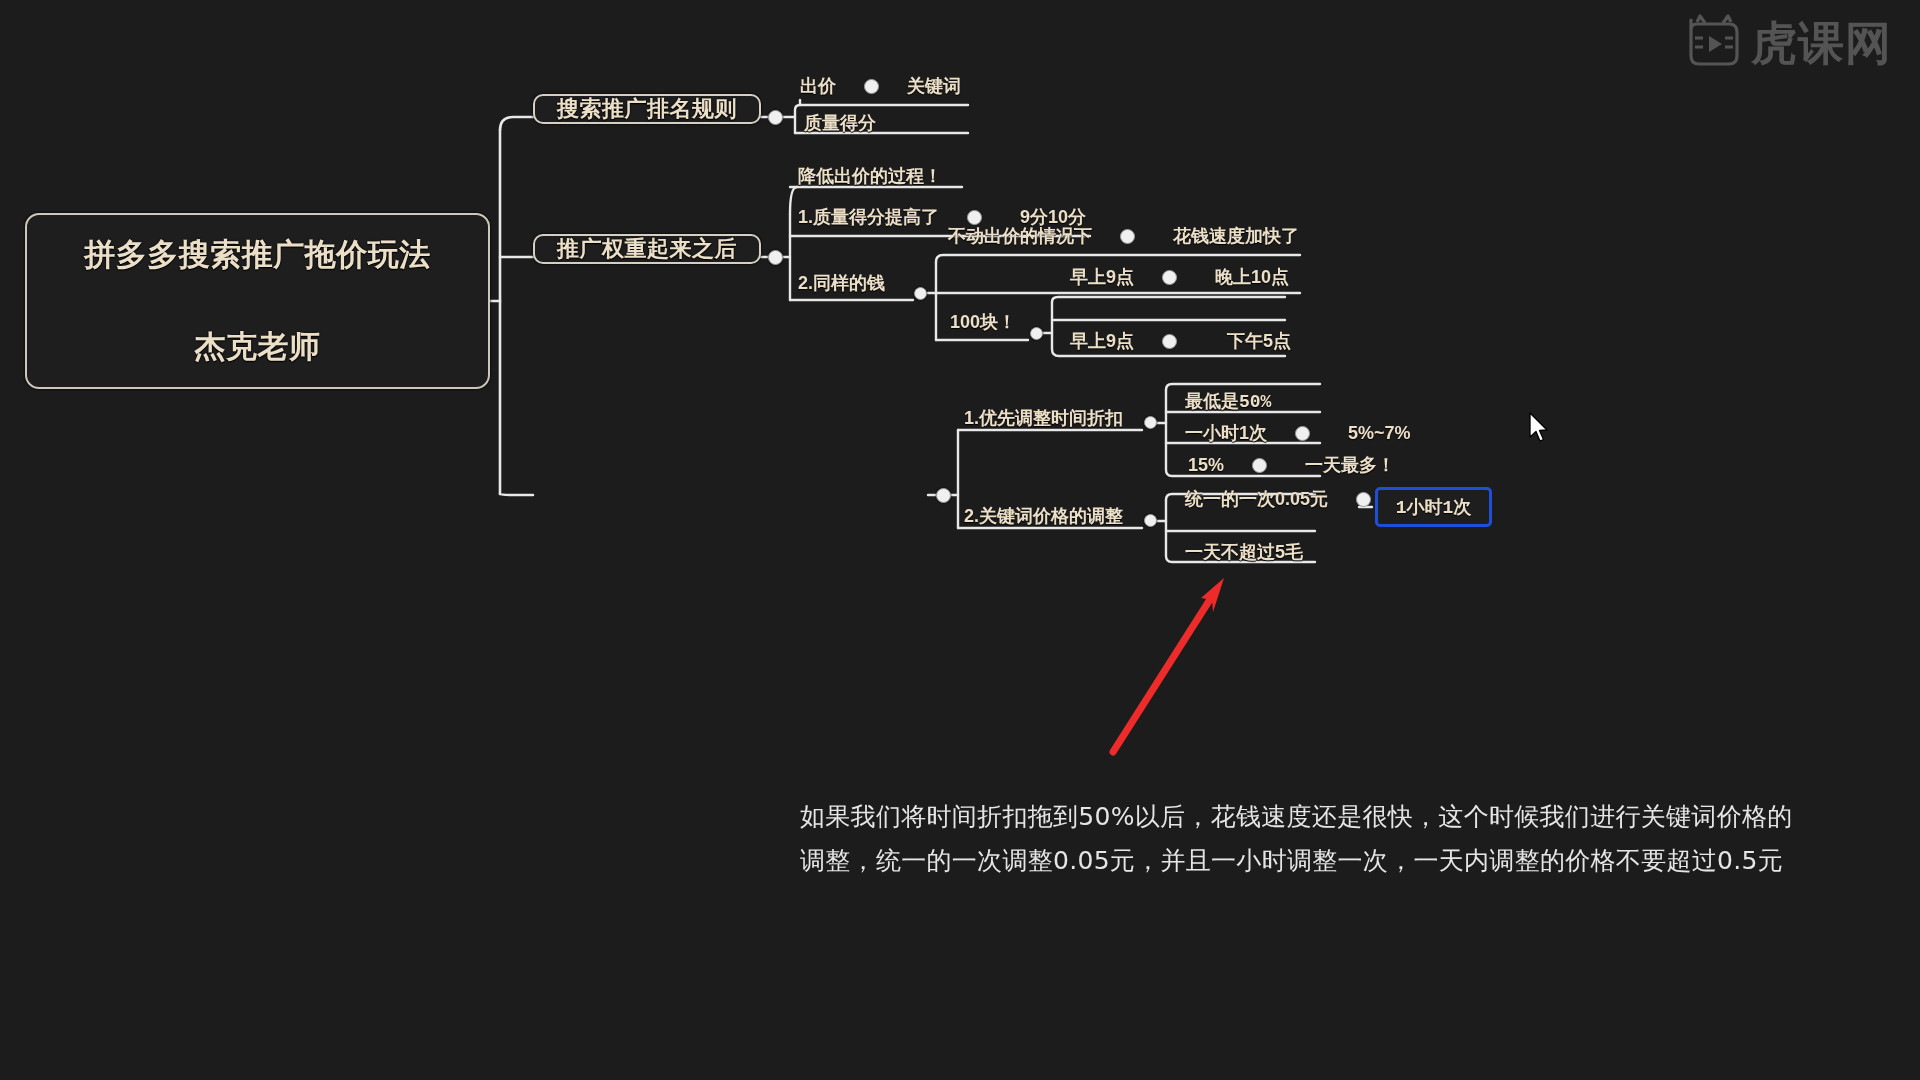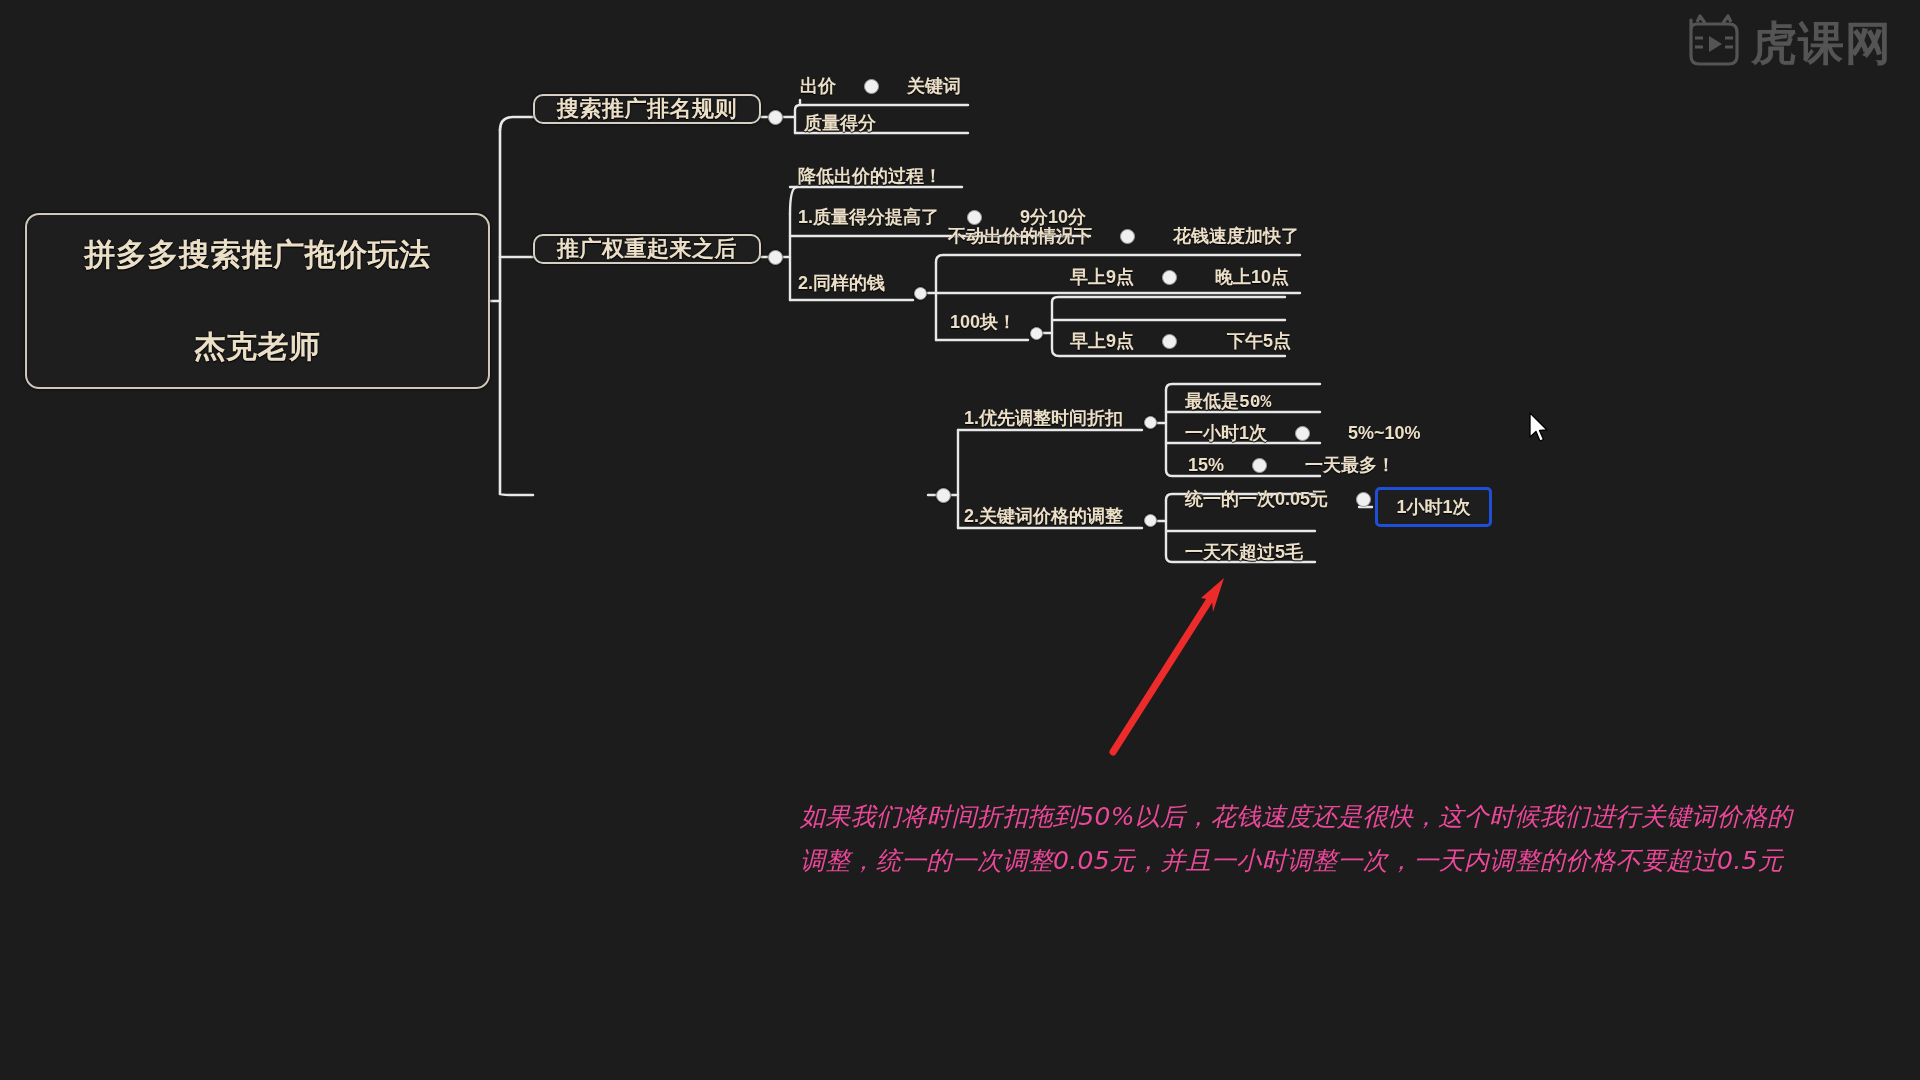--- a/index.html
+++ b/index.html
@@ -77,29 +77,29 @@
     white-space:nowrap; text-shadow:0 1px 1px #000;
   }
 
   
   #node-highlight {
     position:absolute; left:1375px; top:487px; width:117px; height:40px;
     border:3px solid #1f4fd8; border-radius:5px; background:#1e1e1e;
     display:flex; align-items:center; justify-content:center;
     color:#ecdfc8; font-size:18px; font-weight:700; white-space:nowrap;
     text-shadow:0 1px 1px #000;
+    font-family:Liberation Mono, monospace;
   }
 
   
   #caption {
     position:absolute; left:800px; top:795px; width:1090px;
-    color:#ec4899; font-size:25px; line-height:44px; font-weight:400;
+    color:#e5e5e5; font-size:25px; line-height:44px; font-weight:400;
     letter-spacing:.3px;
     font-family:"DejaVu Sans","Liberation Sans",sans-serif;
-    font-style:italic;
   }
 
   
   #cursor { position:absolute; left:1528px; top:412px; width:22px; height:32px; }
 </style>
 </head>
 <body>
 
 <div id="stage">
 
@@ -249,21 +249,21 @@
   </div>
 
   <div class="plain" style="left:1185px; top:389px;font-family:Liberation Mono, monospace;">最低是50%</div>
 
   <div class="plain" style="left:964px; top:406px;">1.优先调整时间折扣</div>
   <div class="dot sm" style="left:1144px; top:416px;"></div>
 
   <div class="pair" style="left:1185px; top:421px;">
     <span>一小时1次</span>
     <span class="pdot"></span>
-    <span style="margin-left:10px;">5%~10%</span>
+    <span style="margin-left:10px;">5%~7%</span>
   </div>
 
   <div class="pair" style="left:1188px; top:453px;">
     <span>15%</span>
     <span class="pdot"></span>
     <span style="margin-left:10px;">一天最多！</span>
   </div>
 
   <div class="pair" style="left:1185px; top:487px;">
     <span>统一的一次0.05元</span>

